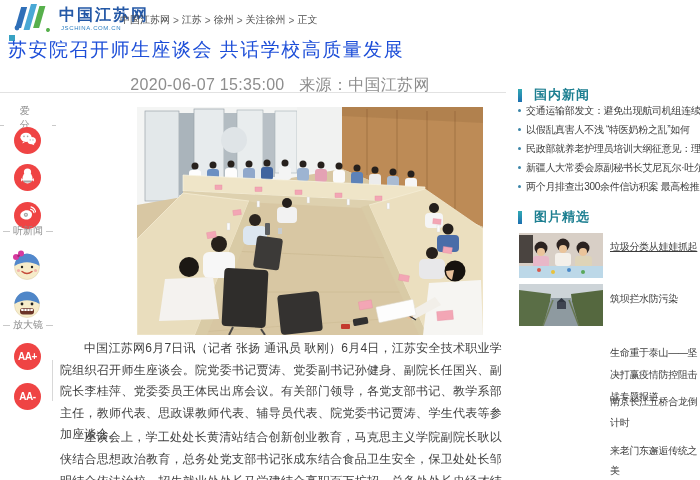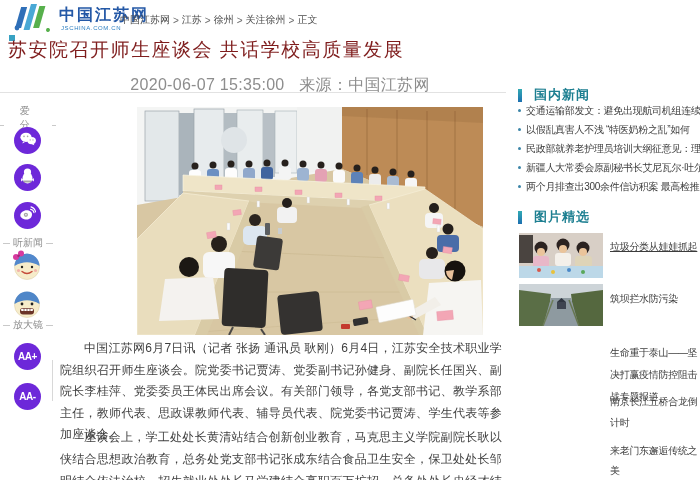--- a/index.html
+++ b/index.html
@@ -14,30 +14,30 @@
   
   .site-logo{left:8px;top:4px;display:flex;align-items:flex-start;gap:7px;}
   .logo-texts{display:flex;flex-direction:column;margin-top:3px;}
   .logo-text-main{font-size:16px;font-weight:bold;color:#2458a6;letter-spacing:2px;line-height:16px;}
   .logo-text-sub{font-size:6px;color:#2d7fc1;letter-spacing:.6px;margin-top:2px;margin-left:2px;}
   .breadcrumb{left:120px;top:13px;display:flex;align-items:center;gap:3px;font-size:10px;color:#4c4c4c;}
   .crumb-sep{color:#6d6d6d;}
 
   
   .deco-square{left:9px;top:35px;width:6px;height:6px;background:#38a2c3;}
-  .article-title{left:8px;top:37px;width:500px;margin:0;font-size:19px;font-weight:500;color:#7f1d1d;letter-spacing:1.5px;}
+  .article-title{left:8px;top:37px;width:500px;margin:0;font-size:19px;font-weight:500;color:#1d4ed8;letter-spacing:1.5px;}
   .article-meta{left:60px;top:75px;width:440px;text-align:center;font-size:16px;color:#8d8d8d;letter-spacing:.3px;}
   .meta-source-label{margin-left:10px;}
   .head-divider{left:0;top:92px;width:506px;height:1px;background:#e2e2e2;}
 
   
   .rail-label{left:0;width:56px;display:flex;align-items:center;justify-content:center;gap:3px;font-size:10px;color:#8e8e8e;}
   .rail-label .dash{width:7px;height:0;border-top:1px solid #c9c9c9;}
-  .lbl-share{top:104px;gap:16px;}.lbl-listen{top:236px;}.lbl-zoom{top:318px;}
-  .rail-btn{left:14px;width:27px;height:27px;border-radius:50%;background:#6d28d9;display:flex;align-items:center;justify-content:center;}
+  .lbl-share{top:104px;gap:16px;}.lbl-listen{top:224px;}.lbl-zoom{top:318px;}
+  .rail-btn{left:14px;width:27px;height:27px;border-radius:50%;background:#ef4444;display:flex;align-items:center;justify-content:center;}
   .btn-wechat{top:127px;}.btn-qq{top:164px;}.btn-weibo{top:202px;}
   .mascot-btn{left:11px;width:32px;height:32px;border-radius:50%;background:transparent;display:flex;align-items:center;justify-content:center;}
   .btn-mascot1{top:251px;}.btn-mascot2{top:290px;}
   .btn-fontup{top:343px;}.btn-fontdown{top:383px;}
   .aa-label{color:#fff;font-size:10px;font-weight:bold;letter-spacing:-.5px;}
   .small-tick{left:52px;top:360px;width:1px;height:41px;background:#d8d8d8;}
 
   
   .photo-wrap{left:137px;top:107px;width:346px;height:228px;}
   .para{margin:0;font-size:12px;line-height:21.5px;text-align:justify;text-indent:2em;color:#3f3f3f;letter-spacing:.2px;}

